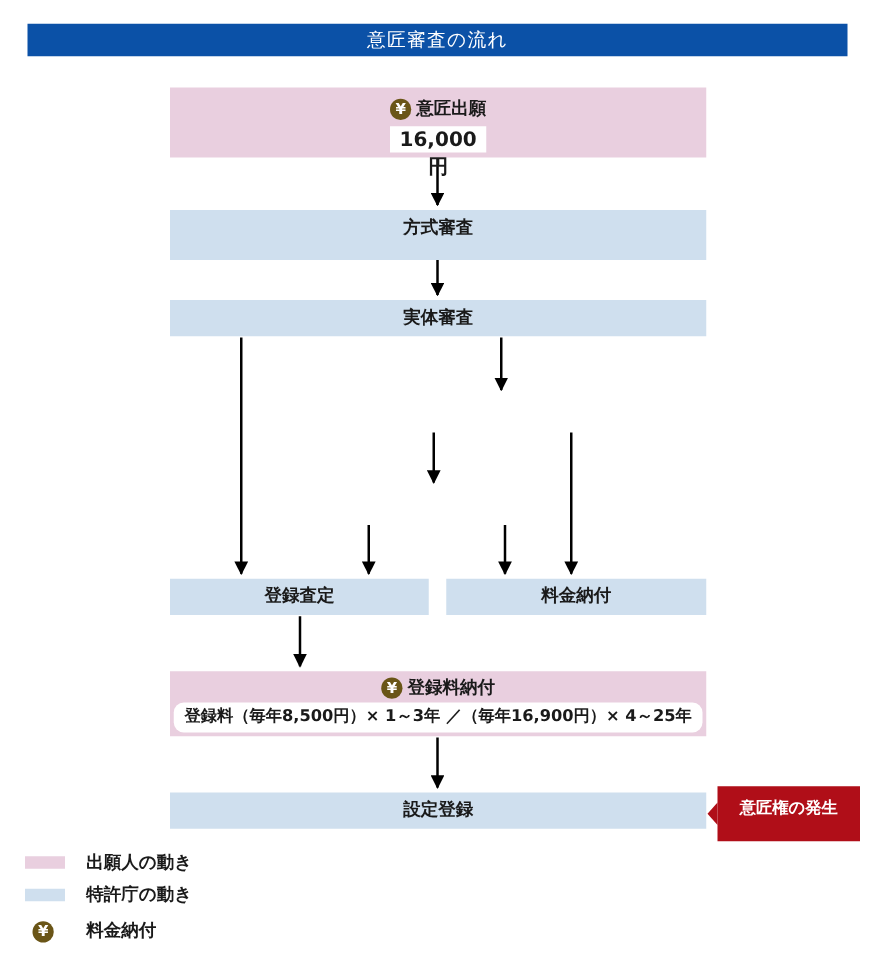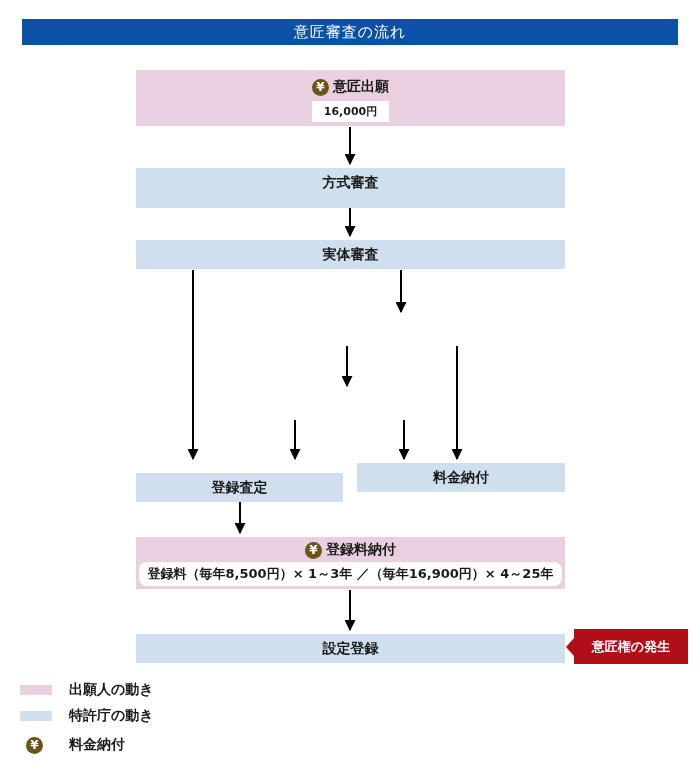--- a/index.html
+++ b/index.html
@@ -19,46 +19,46 @@
   .box{position:absolute;font-size:14px;font-weight:bold;text-align:center;}
   .blue{background:var(--jpo-blue,#cfdfee);}
   .pink{background:var(--applicant-pink,#e9cfdf);}
   .box .lbl-row{display:flex;justify-content:center;align-items:center;gap:4px;}
   .single{line-height:29px;height:29px;}
 
   .b-application{left:136px;top:70px;width:429px;height:56px;}
   .b-application .lbl-row{height:26px;padding-top:4px;}
   .b-application .fee-sub{
     width:77px;height:21px;line-height:21px;margin:1px auto 0 auto;
-    background:#fff;font-size:11px;font-weight:bold;
+    background:#fff;font-size:16px;font-weight:bold;
   }
   .b-formality{left:136px;top:168px;width:429px;height:40px;}
   .b-substantive{left:136px;top:240px;width:429px;height:29px;}
   .b-rejnotice{left:279px;top:316px;width:242px;height:29px;}
   .b-opinion{left:280px;top:390px;width:136px;height:29px;}
-  .b-regdec{left:136px;top:463px;width:207px;height:29px;margin-top:10px;}
+  .b-regdec{left:136px;top:463px;width:207px;height:29px;}
   .b-rejdec{left:357px;top:463px;width:208px;height:29px;}
   .b-feepay{left:136px;top:537px;width:429px;height:52px;}
   .b-feepay .lbl-row{height:20px;padding-top:3px;}
   .b-feepay .fee-sub{
     margin:2px 3px 0 3px;height:24px;line-height:24px;background:#fff;
     font-size:13px;font-weight:bold;white-space:nowrap;overflow:hidden;border-radius:8px;
   }
   .b-establish{left:136px;top:634px;width:429px;height:29px;}
 
   
   .yen-circle{
     display:inline-flex;justify-content:center;align-items:center;
     width:17px;height:17px;border-radius:50%;
     background:var(--yen-gold,#6a5517);color:#fff;
     font-size:12px;font-weight:bold;line-height:17px;flex:0 0 auto;
   }
   
   .callout{
-    position:absolute;left:574px;top:629px;width:114px;height:35px;
+    position:absolute;left:574px;top:629px;width:114px;height:44px;
     background:var(--callout-red,#b00e18);color:#fff;
     font-size:13px;font-weight:bold;text-align:center;line-height:35px;
   }
   .callout::before{
     content:"";position:absolute;left:-8px;top:50%;transform:translateY(-50%);
     border-top:9px solid transparent;border-bottom:9px solid transparent;
     border-right:8px solid var(--callout-red,#b00e18);
   }
   
   .arrows{position:absolute;left:0;top:0;width:700px;height:780px;pointer-events:none;}

